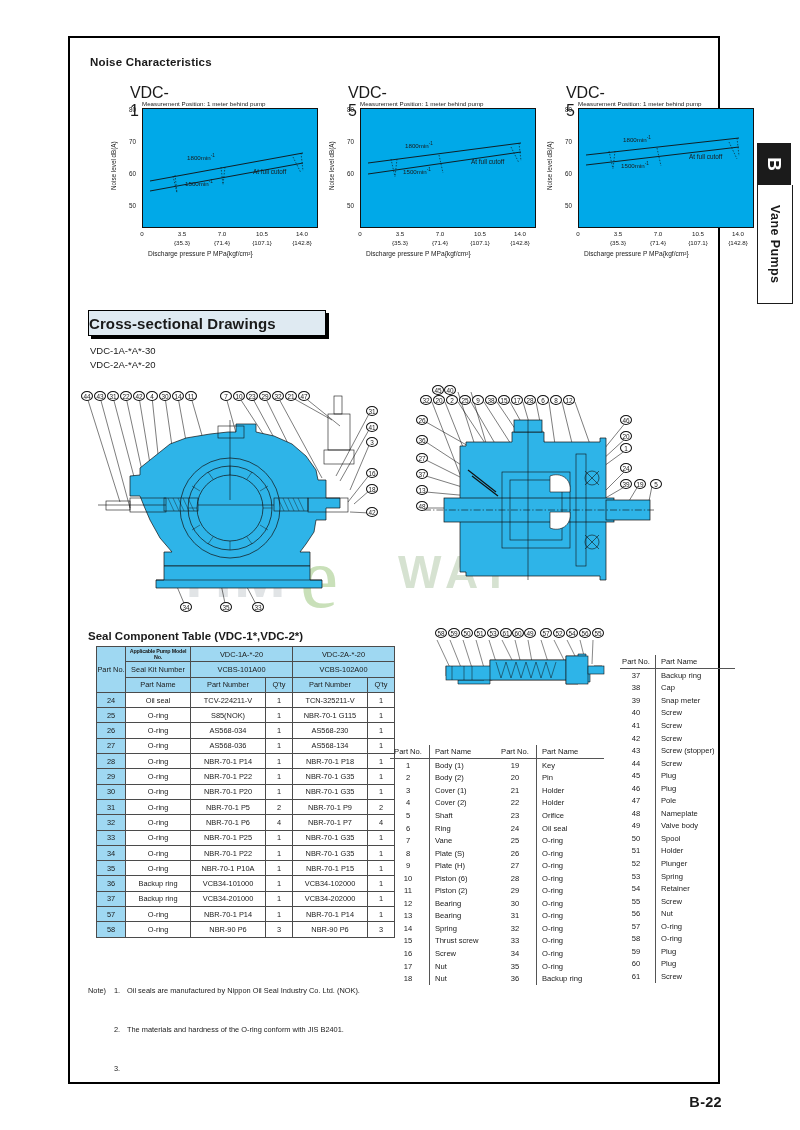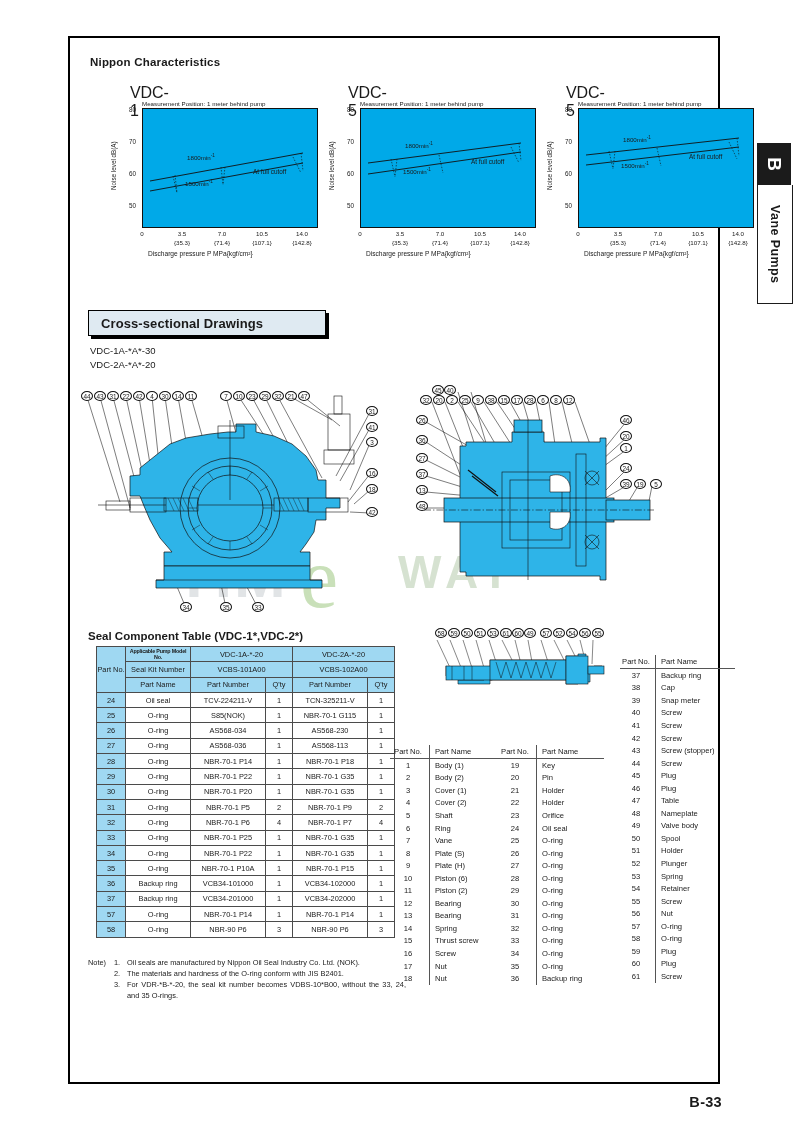--- a/index.html
+++ b/index.html
@@ -8,21 +8,21 @@
   .page-border{position:absolute;left:68px;top:36px;width:652px;height:1048px;border:2px solid #000;box-sizing:border-box;}
   
   .tab-black{position:absolute;left:757px;top:143px;width:34px;height:42px;background:#1b1b1b;display:flex;align-items:center;justify-content:center;}
   .tab-black span{color:#fff;font-size:19px;font-weight:bold;transform:rotate(90deg);}
   .tab-white{position:absolute;left:757px;top:185px;width:34px;height:118px;background:#fff;border-left:1px solid #1b1b1b;border-right:1px solid #1b1b1b;border-bottom:1px solid #1b1b1b;display:flex;align-items:center;justify-content:center;}
   .tab-white span{font-size:12.5px;font-weight:bold;letter-spacing:.4px;writing-mode:vertical-rl;text-orientation:mixed;}
   .pagenum{position:absolute;right:78px;bottom:20px;font-size:14.5px;font-weight:bold;letter-spacing:.3px;}
   
   .h-noise{position:absolute;left:90px;top:56px;font-size:11.5px;font-weight:bold;letter-spacing:.2px;}
   .sec-band{position:absolute;left:88px;top:310px;width:236px;height:24px;background:#dfeaf2;border:1.6px solid #000;box-shadow:3px 3px 0 #000;display:flex;align-items:center;}
-  .sec-band span{font-size:13px;font-weight:bold;padding-left:12px;letter-spacing:.1px;}
+  .sec-band span{font-size:15px;font-weight:bold;letter-spacing:.1px;}
   .model-1{position:absolute;left:90px;top:345px;font-size:9.5px;}
   .model-2{position:absolute;left:90px;top:359px;font-size:9.5px;}
   .h-seal{position:absolute;left:88px;top:630px;font-size:11.5px;font-weight:bold;}
   
   .chart{position:absolute;top:88px;}
   .chart .ctitle{font-size:16px;font-weight:normal;letter-spacing:-.1px;}
   .chart .csub{position:absolute;left:30px;top:12px;font-size:6.2px;white-space:nowrap;}
   .plotwrap{position:absolute;left:30px;top:20px;}
   .plot{position:relative;background:#00a9e8;border:1px solid #111;box-sizing:border-box;}
   .glv{width:1px;top:0;bottom:0;}
@@ -51,21 +51,21 @@
   .plist td,.plist th{padding:0 0 0 0;height:12.55px;font-weight:normal;vertical-align:middle;}
   .plist .pn{width:36px;text-align:center;border-right:.9px solid #555;padding-right:3px;}
   .plist .pnm{width:62px;text-align:left;padding-left:5px;}
   .plist thead th{font-weight:normal;border-bottom:.9px solid #555;height:13px;}
   .plist thead th.pn{text-align:center;}
   .plist thead th.pnm{text-align:left;padding-left:5px;}
   .parts-c .pn{width:32px;}
   .parts-c .pnm{width:74px;}
   
   .notes{position:absolute;left:88px;top:957px;width:318px;font-size:7.4px;line-height:1.5;}
-  .notes .row{display:flex;}
+  .notes .row{display:flex;margin-top:28px;}
   .notes .lead{width:26px;flex:0 0 26px;}
   .notes .num{width:13px;flex:0 0 13px;}
   .notes .txt{flex:1;text-align:justify;}
   
   .wm{position:absolute;left:175px;top:540px;font-size:62px;font-weight:bold;color:#c9cfd3;opacity:.55;letter-spacing:2px;pointer-events:none;}
   .wm2{position:absolute;left:398px;top:545px;font-size:46px;font-weight:bold;color:#c9d9c2;opacity:.75;letter-spacing:6px;pointer-events:none;}
   .wmE{position:absolute;left:300px;top:528px;font-size:86px;color:#bcd9a8;opacity:.8;font-family:"Liberation Serif",serif;pointer-events:none;}
   
   .co{position:absolute;border:.9px solid #111;border-radius:50%;background:#fff;font-size:6.4px;display:flex;align-items:center;justify-content:center;width:12px;height:10px;box-sizing:border-box;}
   svg{display:block;}
@@ -76,23 +76,23 @@
 <div class="page">
 
   <div class="page-border"></div>
 
   <div class="tab-black">
     <span>B</span>
   </div>
   <div class="tab-white">
     <span>Vane Pumps</span>
   </div>
-  <div class="pagenum">B-33</div>
-
-  <div class="h-noise">Nippon Characteristics</div>
+  <div class="pagenum">B-22</div>
+
+  <div class="h-noise">Noise Characteristics</div>
 
   <div class="chart" style="left:112px;">
     <div class="ctitle" style="position:absolute;left:18px;top:-4px;">VDC-1</div>
     <div class="csub">Measurement Position: 1 meter behind pump</div>
     <div class="yaxis-title" style="left:-2px;top:28px;height:74px;">Noise level dB(A)</div>
     <div class="ylab" style="left:8px;top:18px;">80</div>
     <div class="ylab" style="left:8px;top:50px;">70</div>
     <div class="ylab" style="left:8px;top:82px;">60</div>
     <div class="ylab" style="left:8px;top:114px;">50</div>
     <div class="plotwrap">
@@ -536,21 +536,21 @@
           <td class="c-num">AS568-034</td>
           <td class="c-qty">1</td>
           <td class="c-num">AS568-230</td>
           <td class="c-qty">1</td>
         </tr>
         <tr>
           <td class="partno">27</td>
           <td class="c-name">O-ring</td>
           <td class="c-num">AS568-036</td>
           <td class="c-qty">1</td>
-          <td class="c-num">AS568-113</td>
+          <td class="c-num">AS568-134</td>
           <td class="c-qty">1</td>
         </tr>
         <tr>
           <td class="partno">28</td>
           <td class="c-name">O-ring</td>
           <td class="c-num">NBR-70-1 P14</td>
           <td class="c-qty">1</td>
           <td class="c-num">NBR-70-1 P18</td>
           <td class="c-qty">1</td>
         </tr>
@@ -854,21 +854,21 @@
         <tr>
           <td class="pn">45</td>
           <td class="pnm">Plug</td>
         </tr>
         <tr>
           <td class="pn">46</td>
           <td class="pnm">Plug</td>
         </tr>
         <tr>
           <td class="pn">47</td>
-          <td class="pnm">Table</td>
+          <td class="pnm">Pole</td>
         </tr>
         <tr>
           <td class="pn">48</td>
           <td class="pnm">Nameplate</td>
         </tr>
         <tr>
           <td class="pn">49</td>
           <td class="pnm">Valve body</td>
         </tr>
         <tr>
@@ -929,17 +929,16 @@
       <div class="txt">Oil seals are manufactured by Nippon Oil Seal Industry Co. Ltd. (NOK).</div>
     </div>
     <div class="row">
       <div class="lead"></div>
       <div class="num">2.</div>
       <div class="txt">The materials and hardness of the O-ring conform with JIS B2401.</div>
     </div>
     <div class="row">
       <div class="lead"></div>
       <div class="num">3.</div>
-      <div class="txt">For VDR-*B-*-20, the seal kit number becomes VDBS-10*B00, without the 33, 24, and 35 O-rings.</div>
     </div>
   </div>
 
 </div>
 
 </body></html>

